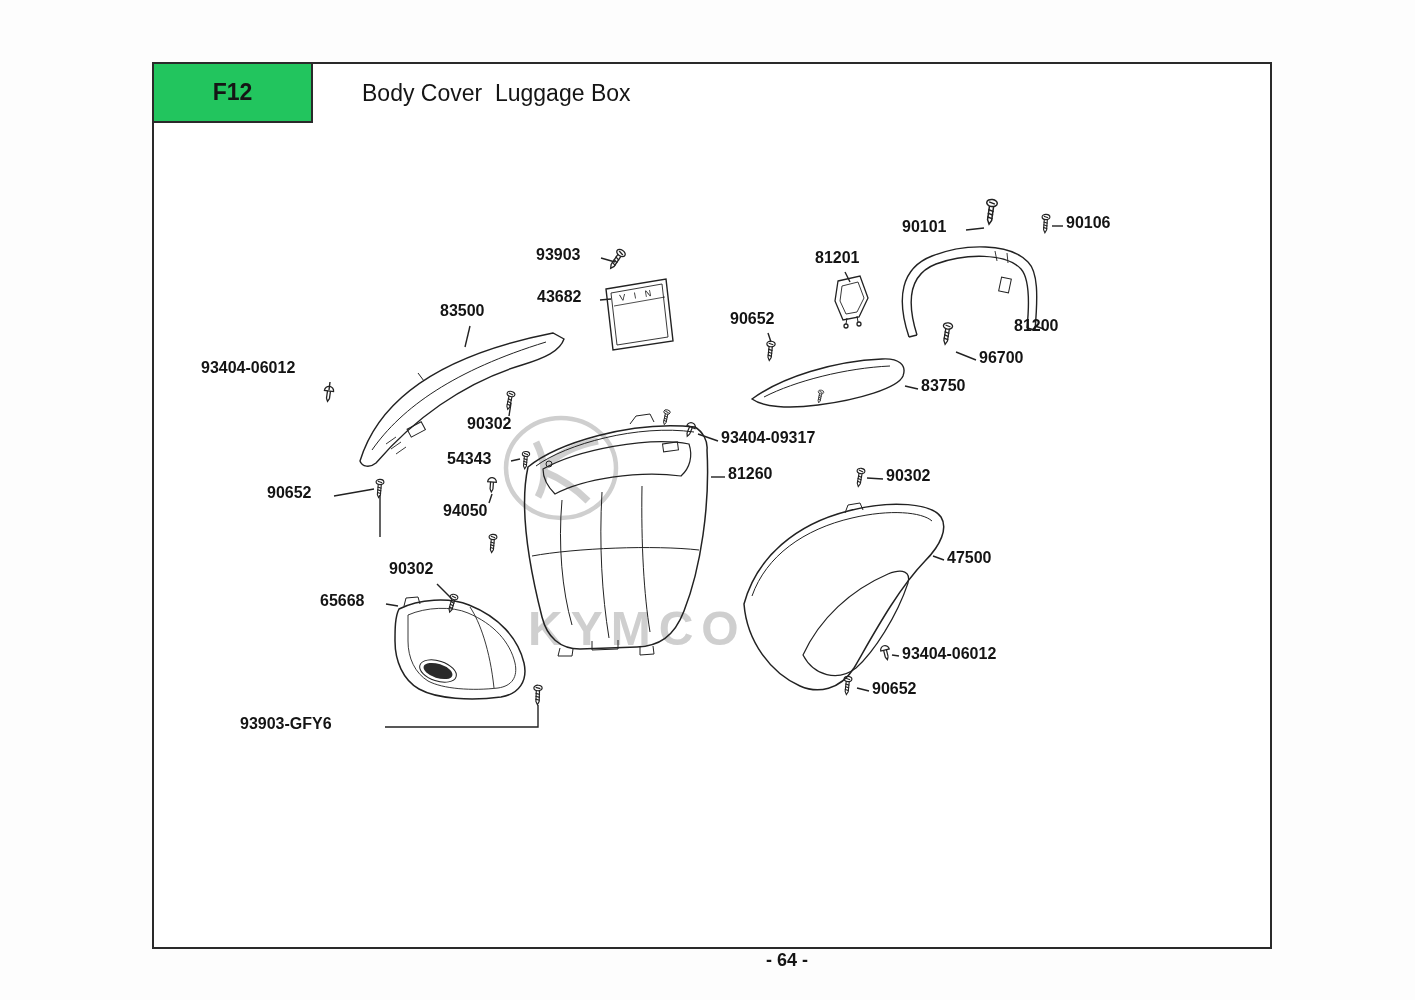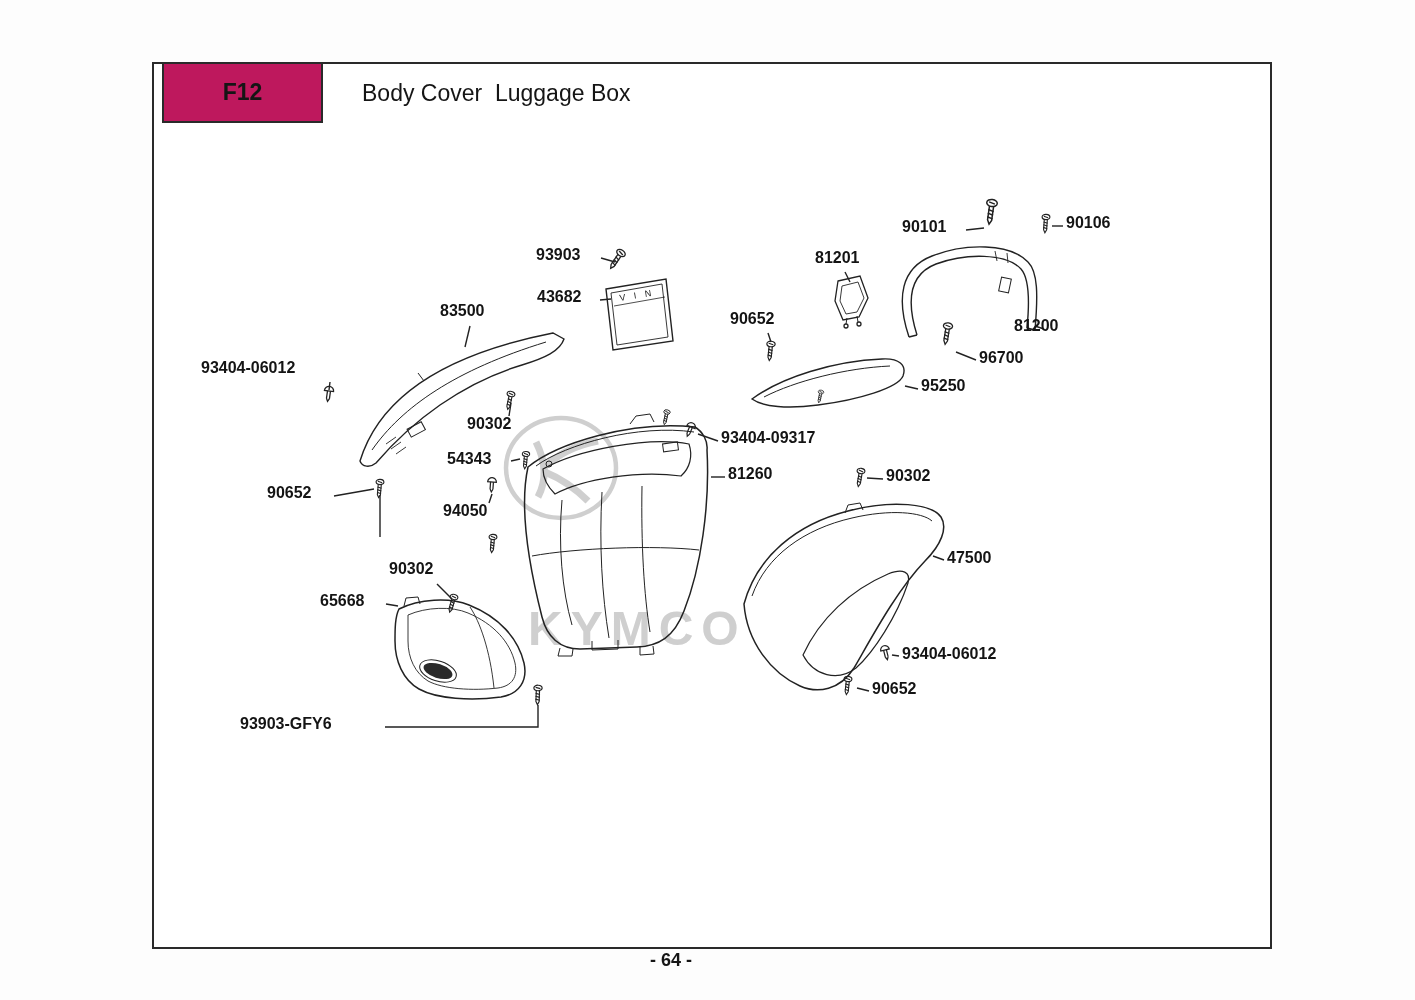--- a/index.html
+++ b/index.html
@@ -9,34 +9,34 @@
     font-family:"Liberation Sans", sans-serif;
     position:relative;
     overflow:hidden;
   }
   .frame {
     position:absolute; left:152px; top:62px; width:1116px; height:883px;
     border:2px solid #2a2a2a; background:#ffffff; z-index:1;
   }
   .code-box {
     position:absolute; left:152px; top:62px; width:157px; height:57px;
-    border:2px solid #2a2a2a; background:#be185d; z-index:3;
+    border:2px solid #2a2a2a; background:#22c55e; z-index:3;
     display:flex; align-items:center; justify-content:center;
-    font-weight:bold; font-size:23px; color:#151515;margin-left:10px;
+    font-weight:bold; font-size:23px; color:#151515;
   }
   .page-title {
     position:absolute; left:362px; top:80px; z-index:3;
     font-weight:normal; font-size:23px; color:#151515; white-space:pre;
   }
   .lbl {
     position:absolute; z-index:4;
     font-weight:bold; font-size:16px; color:#141414; white-space:nowrap;
   }
   .page-num {
-    position:absolute; left:650px; top:950px; width:124px; text-align:left;
+    position:absolute; left:684px; top:950px; width:124px; text-align:right;
     font-weight:bold; font-size:18px; color:#151515; z-index:3;
   }
   svg.art { position:absolute; left:0; top:0; z-index:2; }
 </style>
 </head>
 <body>
 
 <div class="frame"></div>
 <div class="code-box">
   <span>F12</span>
@@ -184,21 +184,21 @@
 
 <div class="lbl" style="left:536px;top:246px">93903</div>
 <div class="lbl" style="left:537px;top:288px">43682</div>
 <div class="lbl" style="left:440px;top:302px">83500</div>
 <div class="lbl" style="left:902px;top:218px">90101</div>
 <div class="lbl" style="left:1066px;top:214px">90106</div>
 <div class="lbl" style="left:815px;top:249px">81201</div>
 <div class="lbl" style="left:1014px;top:317px">81200</div>
 <div class="lbl" style="left:979px;top:349px">96700</div>
 <div class="lbl" style="left:730px;top:310px">90652</div>
-<div class="lbl" style="left:921px;top:377px">95250</div>
+<div class="lbl" style="left:921px;top:377px">83750</div>
 <div class="lbl" style="left:201px;top:359px">93404-06012</div>
 <div class="lbl" style="left:467px;top:415px">90302</div>
 <div class="lbl" style="left:721px;top:429px">93404-09317</div>
 <div class="lbl" style="left:447px;top:450px">54343</div>
 <div class="lbl" style="left:728px;top:465px">81260</div>
 <div class="lbl" style="left:886px;top:467px">90302</div>
 <div class="lbl" style="left:267px;top:484px">90652</div>
 <div class="lbl" style="left:443px;top:502px">94050</div>
 <div class="lbl" style="left:947px;top:549px">47500</div>
 <div class="lbl" style="left:389px;top:560px">90302</div>

